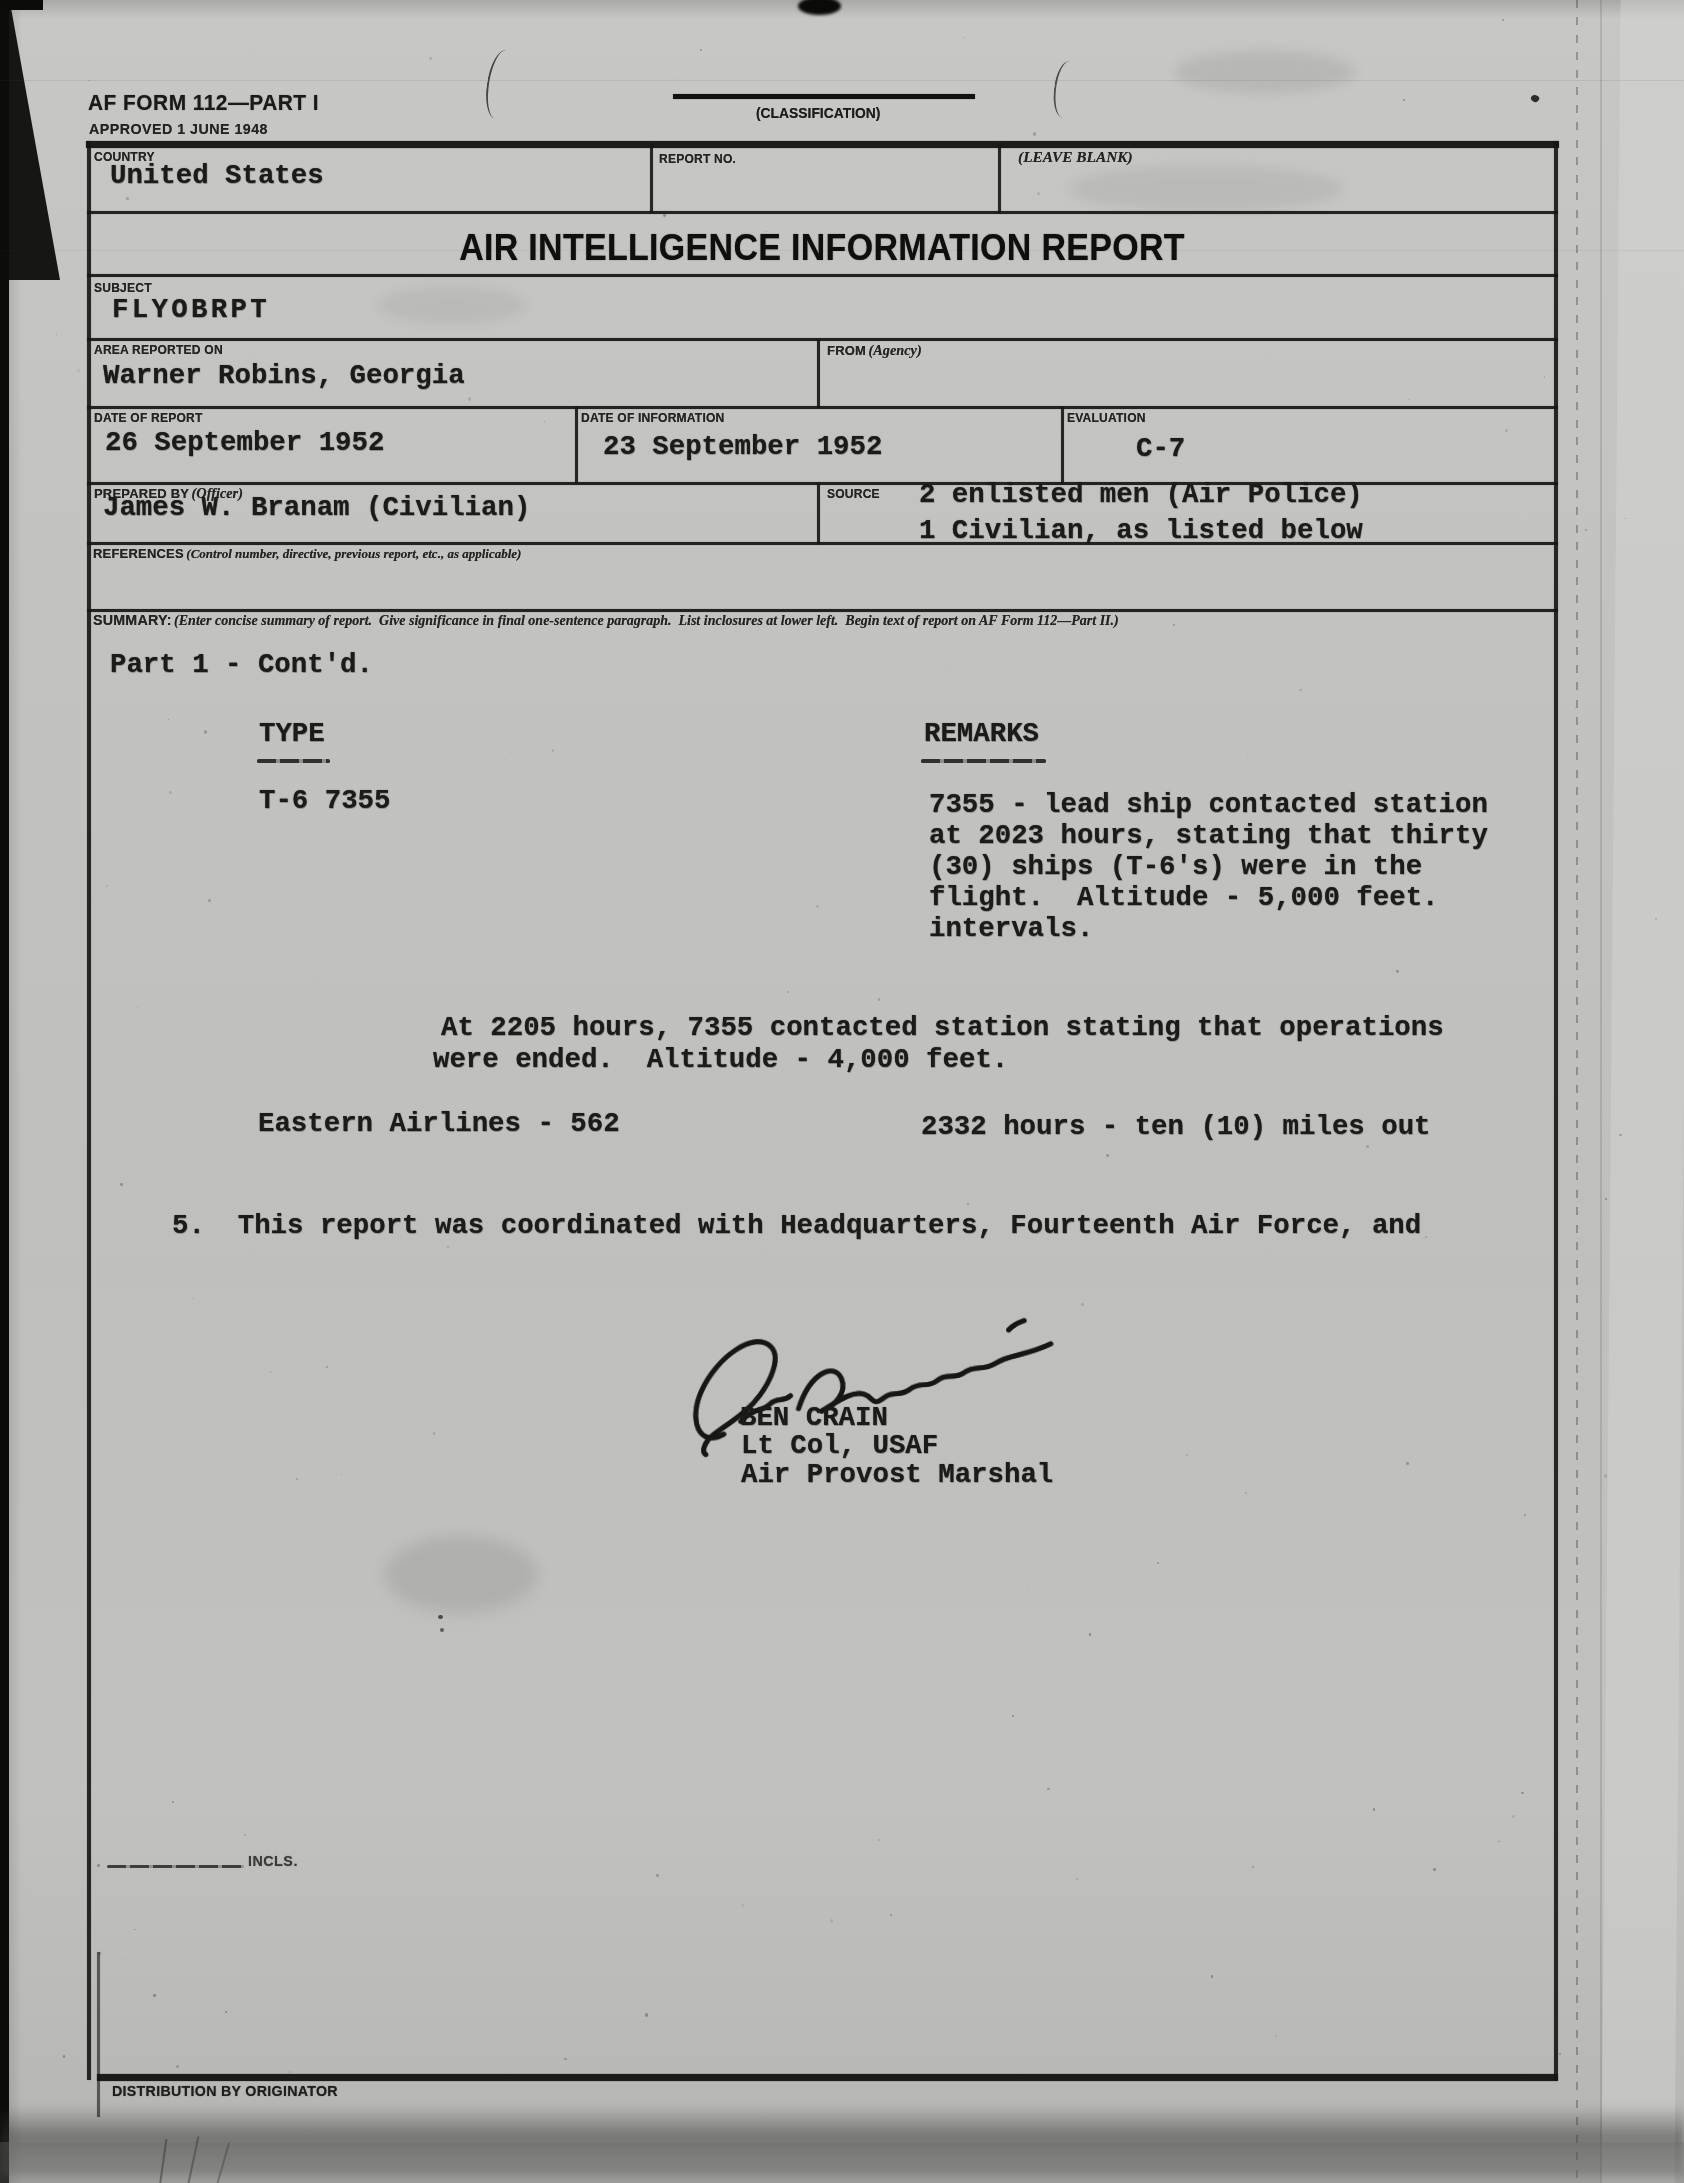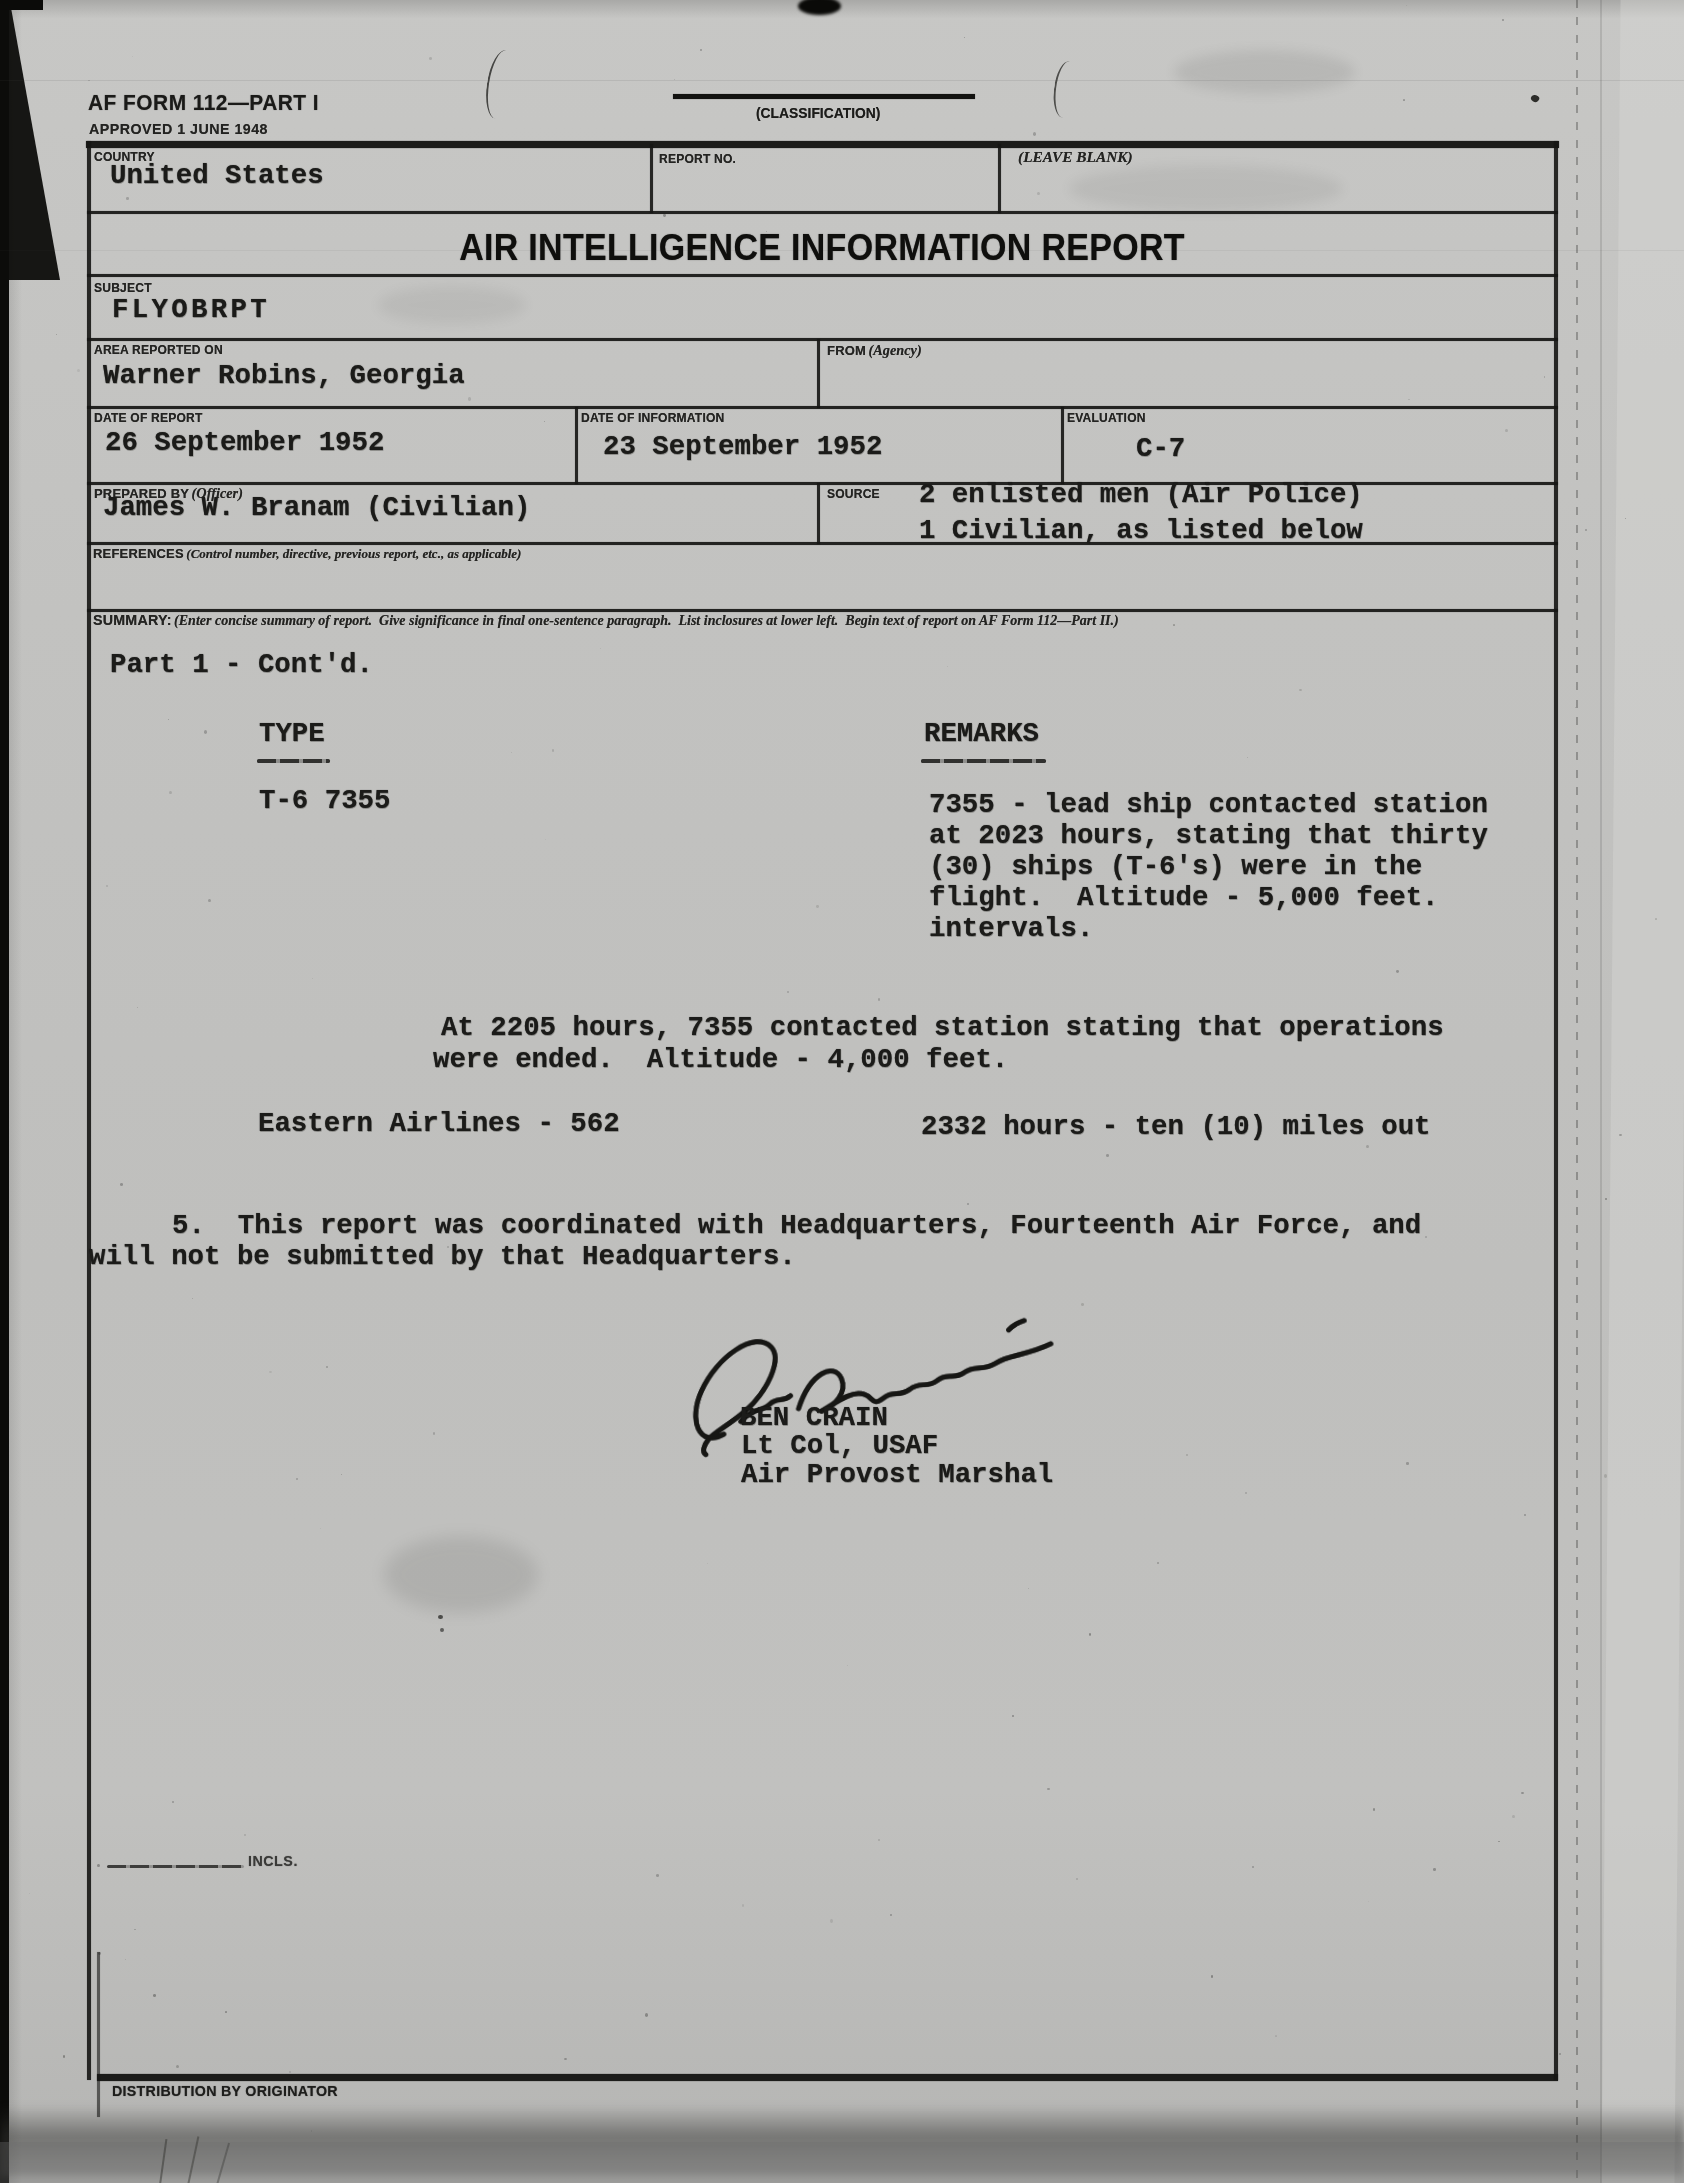--- a/index.html
+++ b/index.html
@@ -173,21 +173,20 @@
     <div class="tw-b">intervals.</div>
   </div>
 
   <div class="abs tw" style="left:441px;top:1012px;">At 2205 hours, 7355 contacted station stating that operations</div>
   <div class="abs tw" style="left:433px;top:1044px;">were ended.  Altitude - 4,000 feet.</div>
 
   <div class="abs tw" style="left:258px;top:1108px;">Eastern Airlines - 562</div>
   <div class="abs tw" style="left:921px;top:1111px;">2332 hours - ten (10) miles out</div>
 
   <div class="abs tw" style="left:172px;top:1210px;">5.  This report was coordinated with Headquarters, Fourteenth Air Force, and</div>
-  <div class="abs tw" style="left:89px;top:1241px;">will not be submitted by that Headquarters.</div>
 
   <div class="abs" style="left:675px;top:1315px;width:395px;height:148px;">
     <svg class="sig" width="395" height="148" viewBox="0 0 720 270" xmlns="http://www.w3.org/2000/svg">
       <g fill="none" stroke="#131311" stroke-width="9" stroke-linecap="round" stroke-linejoin="round" opacity=".95">
         <path d="M86,208 C40,232 22,180 48,128 C78,66 150,20 178,52 C198,76 168,132 128,166 C98,190 66,206 58,216 C50,226 44,238 52,244"></path>
         <path d="M118,186 C142,160 158,170 172,156 C186,143 196,154 210,142"></path>
         <path d="M224,166 C248,100 292,84 304,114 C314,140 290,164 266,172"></path>
         <path d="M266,172 C292,158 322,136 344,144 C362,150 358,168 380,152 C398,138 408,152 428,138 C448,123 458,138 478,124 C498,109 508,124 528,111 C548,97 562,110 586,96 C610,81 644,84 688,64"></path>
         <path d="M612,36 C620,28 630,23 641,20"></path>
       </g>

